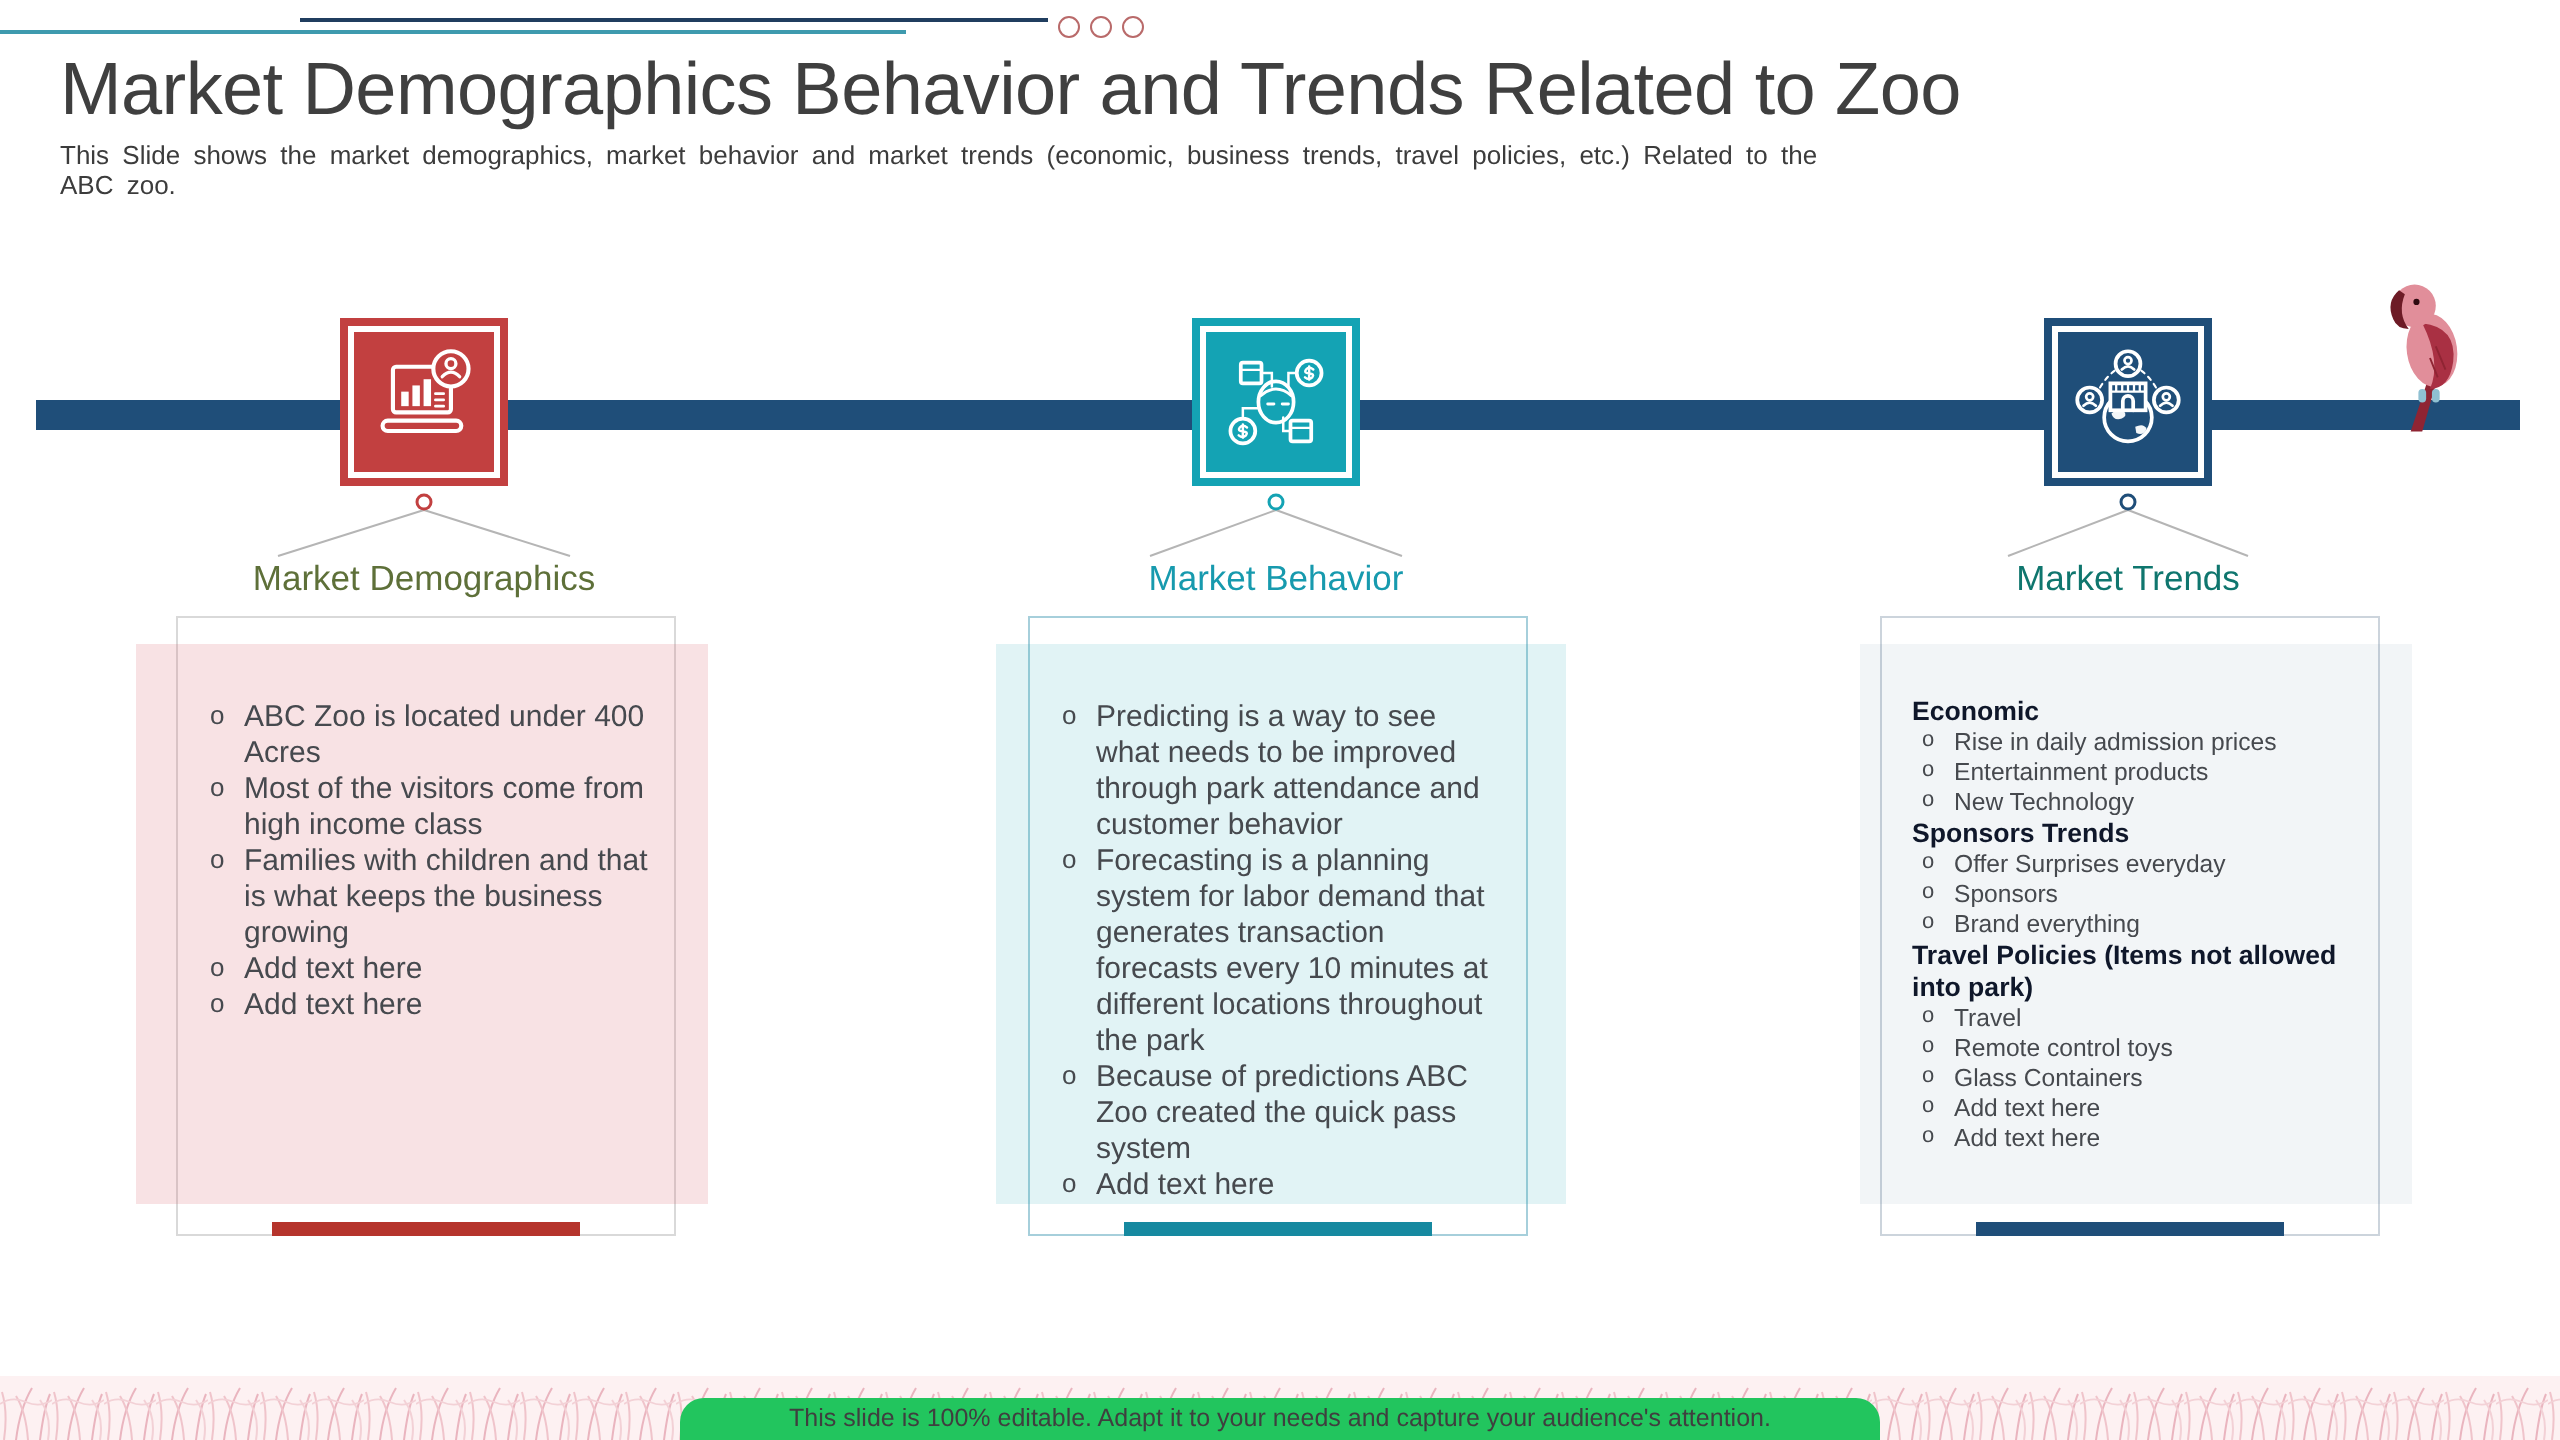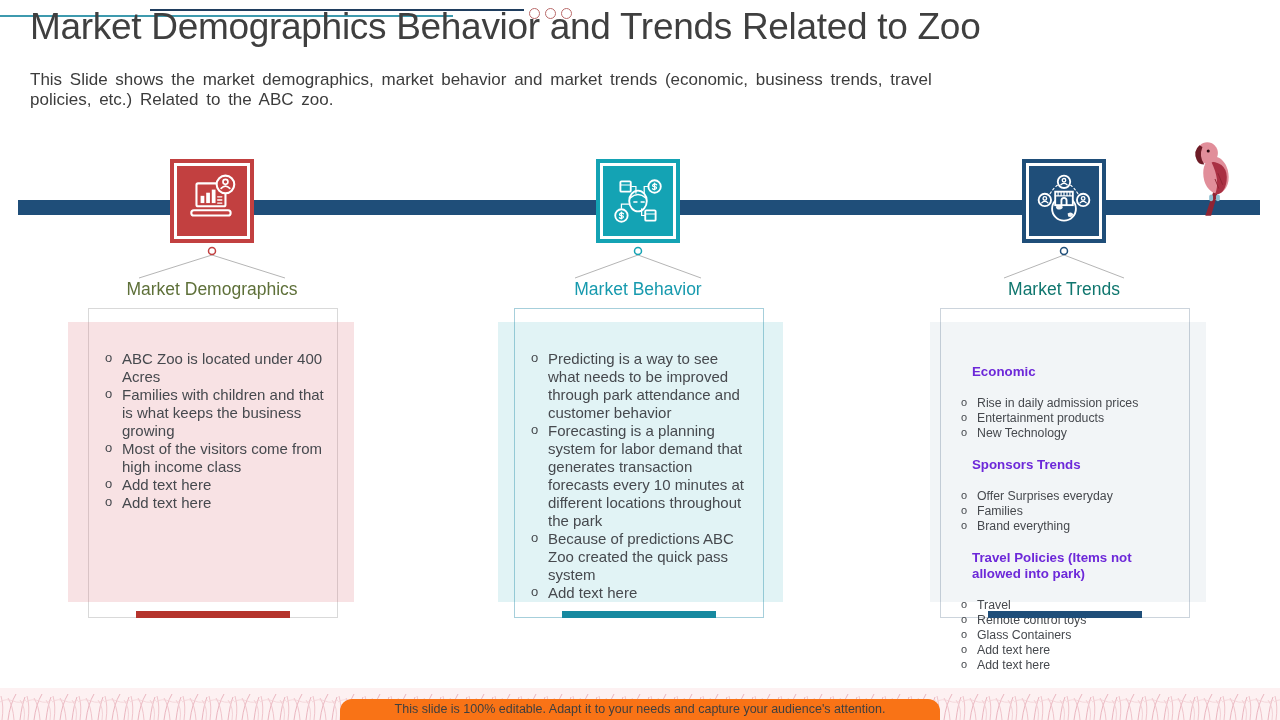--- a/index.html
+++ b/index.html
@@ -5,23 +5,23 @@
   html,body{margin:0;padding:0;background:#888;}
   #slide{position:relative;width:1280px;height:720px;background:#ffffff;overflow:hidden;
          font-family:"Liberation Sans", sans-serif;margin:0 auto;}
 
   
   .top-line-dark{position:absolute;left:150px;top:9px;width:374px;height:2px;background:#203e5f;}
   .top-line-teal{position:absolute;left:0;top:15px;width:453px;height:2px;background:#3e9aae;}
   .top-dots{position:absolute;left:529px;top:8px;display:flex;gap:5px;}
   .top-dots span{width:9px;height:9px;border-radius:50%;border:1.6px solid #b96a6a;background:#fff;}
 
-  .title{position:absolute;left:30px;top:4px;width:1100px;font-size:37px;line-height:1.25;
+  .title{position:absolute;left:30px;top:22px;width:1100px;font-size:37px;line-height:1.25;
          font-weight:400;color:#3f3f3f;letter-spacing:-0.3px;margin:0;}
-  .subtitle{position:absolute;left:30px;top:70px;width:905px;font-size:17px;color:#3c3c3c;
+  .subtitle{position:absolute;left:30px;top:70px;width:905px;font-size:13px;color:#3c3c3c;
             word-spacing:3px;margin:0;}
 
   
   .timeline-bar{position:absolute;left:18px;top:200px;width:1242px;height:15px;background:#1f4e79;}
 
   
   .icon-frame{position:absolute;top:159px;width:84px;height:84px;box-sizing:border-box;
               border:4px solid #888;background:#fff;padding:3px;}
   .icon-inner{width:100%;height:100%;display:flex;align-items:center;justify-content:center;}
   .c1 .icon-frame{left:170px;} .c2 .icon-frame{left:596px;} .c3 .icon-frame{left:1022px;}
@@ -46,28 +46,28 @@
   .content-text{position:absolute;top:308px;width:250px;height:310px;box-sizing:border-box;
                 padding:42px 14px 0 8px;}
   .c1 .content-text{left:88px;} .c2 .content-text{left:514px;}
   .c3 .content-text{left:940px;padding:40px 12px 0 16px;}
 
   .bullets{list-style:none;margin:0;padding:0;}
   .bullets li{position:relative;padding-left:26px;font-size:15px;line-height:1.2;color:#46494e;}
   .bullets li::before{content:"o";position:absolute;left:9px;top:0;font-size:13px;color:#46494e;}
   .c3 .bullets li{padding-left:21px;font-size:12.3px;line-height:1.22;}
   .c3 .bullets li::before{left:5px;font-size:11px;}
-  .group-heading{font-size:13.3px;font-weight:700;color:#6d28d9;line-height:1.2;margin:16px;}
+  .group-heading{font-size:13.3px;font-weight:700;color:#0f172a;line-height:1.2;margin:0;}
 
   .accent-bar{position:absolute;bottom:0;left:50%;transform:translateX(-50%);
               width:154px;height:7px;background:#555;}
 
   
   .footer-strip{position:absolute;left:0;top:688px;width:1280px;height:32px;}
-  .footer-pill{position:absolute;left:340px;top:699px;width:600px;height:21px;background:#f97316;
+  .footer-pill{position:absolute;left:340px;top:699px;width:600px;height:21px;background:#22c55e;
                border-radius:12px 12px 0 0;text-align:center;font-size:12.5px;color:#3f3f3f;
                line-height:21px;}
 
   .parrot{position:absolute;left:1186px;top:138px;}
 </style>
 </head>
 <body>
 
 <div id="slide">
 
@@ -107,22 +107,22 @@
       <line x1="85" y1="10" x2="158" y2="33" stroke="#b5b5b5" stroke-width="1"></line>
       <circle class="connector-circle" cx="85" cy="6" r="3.5" fill="#fff" stroke="#c24040" stroke-width="1.5"></circle>
     </svg>
     <h2 class="col-label" style="color: rgb(94, 112, 57);">Market Demographics</h2>
     <div class="content-box" style="border-color: rgb(217, 217, 217);"></div>
     <div class="overlay" style="background: rgba(214, 96, 105, 0.18);"></div>
     <div class="content-text">
       <div class="list-host">
           <ul class="bullets">
             <li>ABC Zoo is located under 400 Acres</li>
+            <li>Most of the visitors come from high income class</li>
             <li>Families with children and that is what keeps the business growing</li>
-            <li>Most of the visitors come from high income class</li>
             <li>Add text here</li>
             <li>Add text here</li>
           </ul>
         </div>
       <div class="accent-bar" style="background: rgb(181, 52, 44);"></div>
     </div>
   </div>
 
   <div class="col c2">
     <div class="icon-frame" style="border-color: rgb(20, 163, 180);">
@@ -203,21 +203,21 @@
       <div class="list-host">
           <div class="group-heading">Economic</div>
           <ul class="bullets">
             <li>Rise in daily admission prices</li>
             <li>Entertainment products</li>
             <li>New Technology</li>
           </ul>
           <div class="group-heading">Sponsors  Trends</div>
           <ul class="bullets">
             <li>Offer Surprises everyday</li>
-            <li>Families</li>
+            <li>Sponsors</li>
             <li>Brand everything</li>
           </ul>
           <div class="group-heading">Travel Policies (Items not allowed into park)</div>
           <ul class="bullets">
             <li>Travel</li>
             <li>Remote control toys</li>
             <li>Glass Containers</li>
             <li>Add text here</li>
             <li>Add text here</li>
           </ul>

